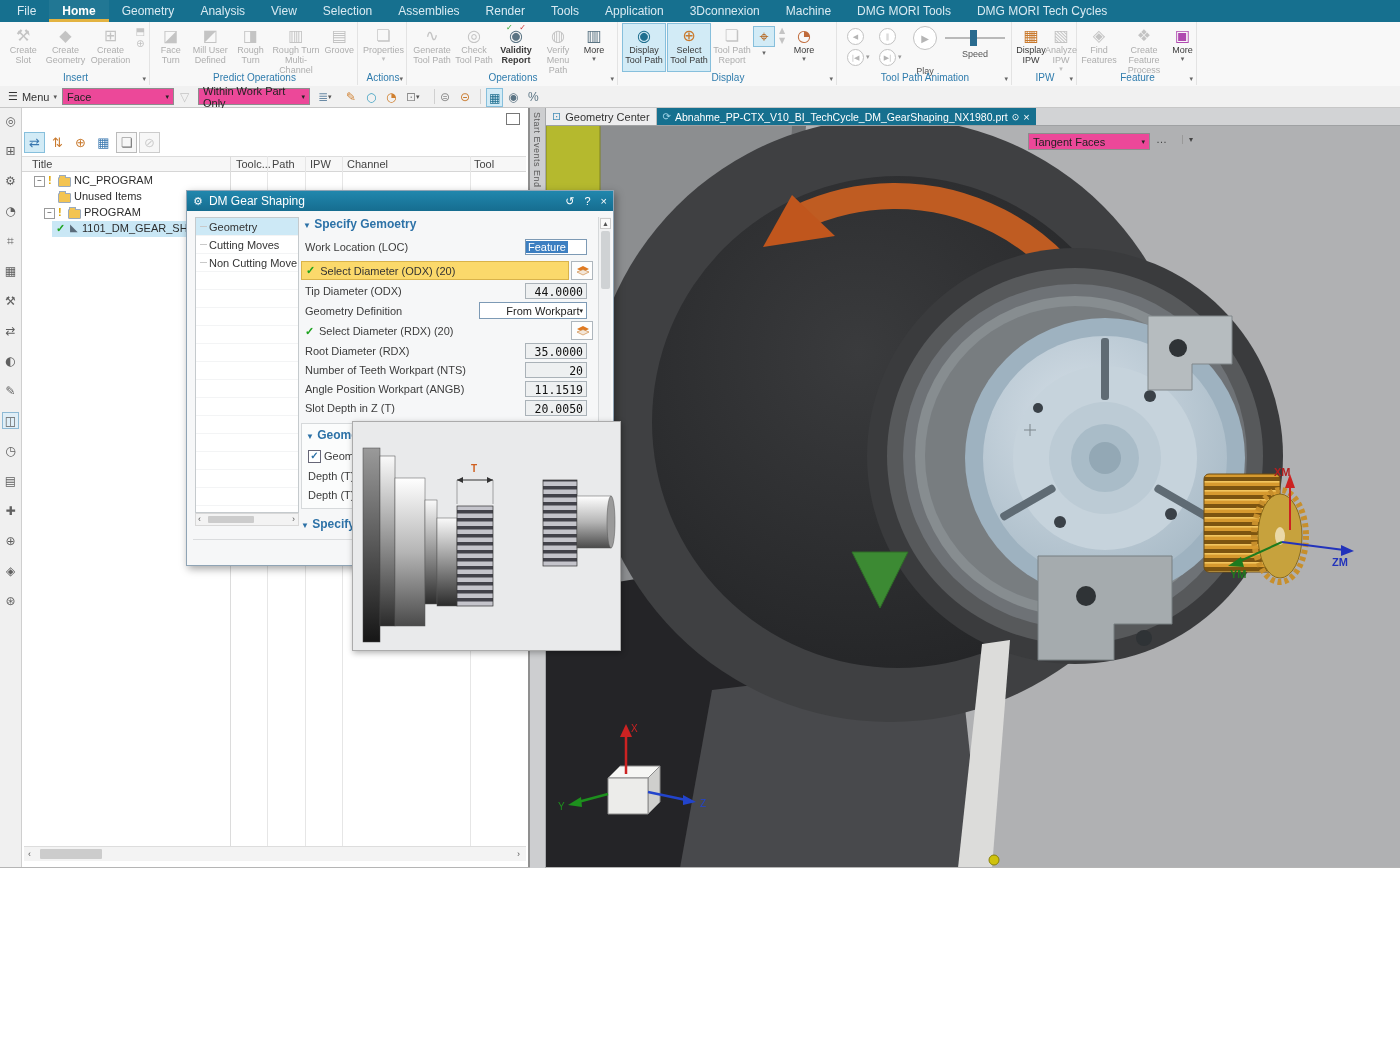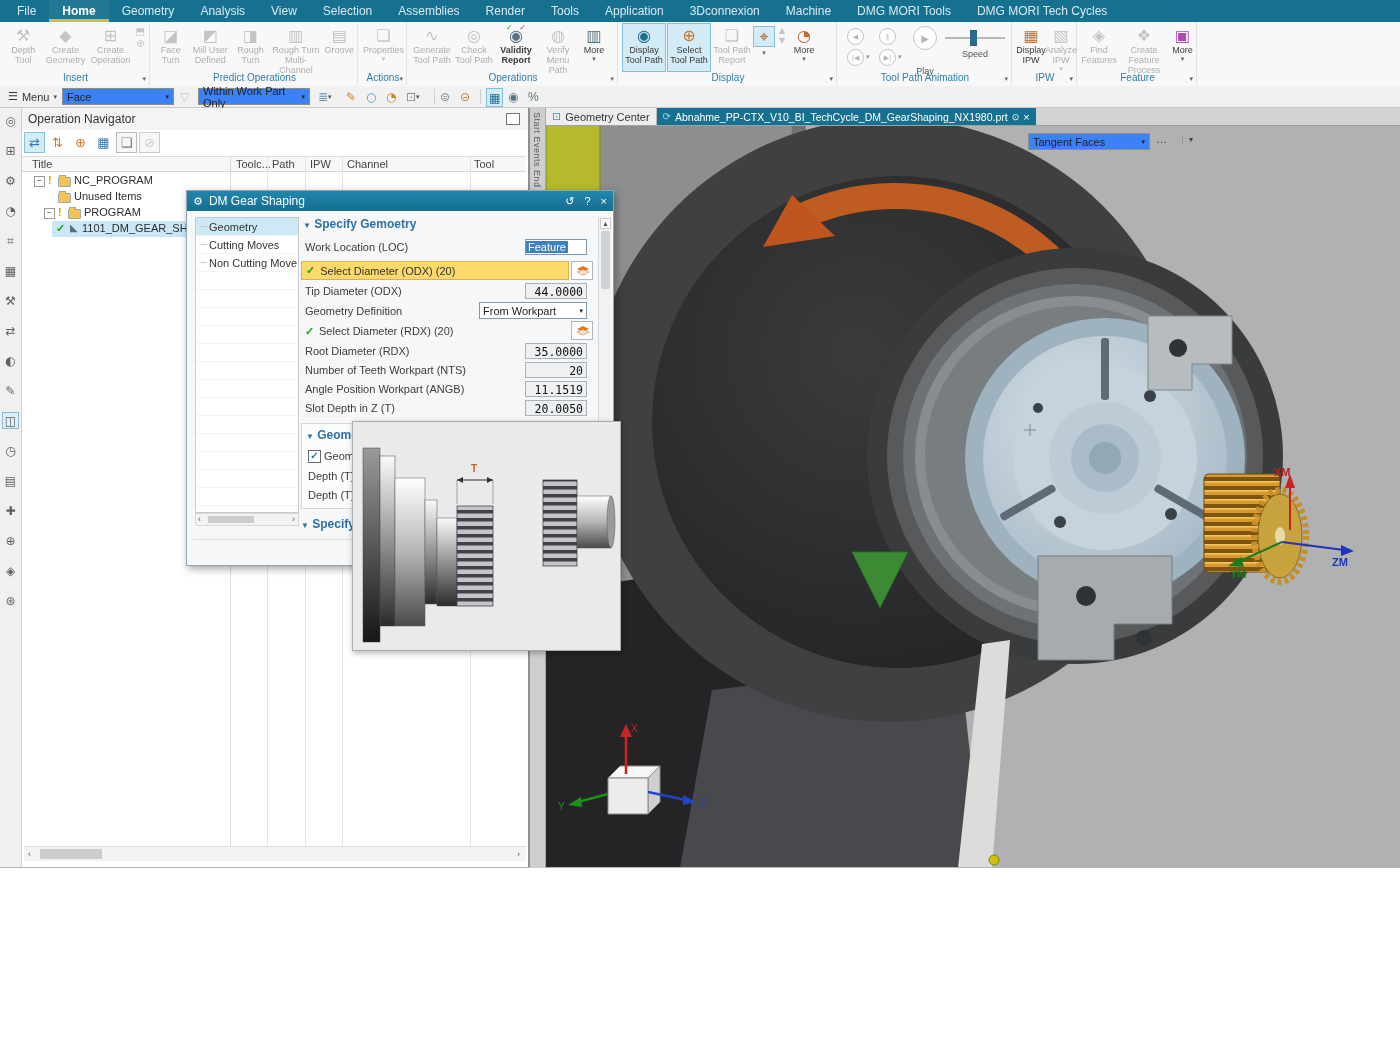--- a/index.html
+++ b/index.html
@@ -21,21 +21,21 @@
   .dis .rb-ic{color:#c4c4c4}.dis .rb-lb{color:#aeaeae}
   .en .rb-ic{color:#5b7484}.en .rb-lb{color:#3a3a3a}
   .hl{background:#d2ebf6;border:1px solid #86bfdc}
   .mini-arr{font-size:7px;color:#666;line-height:7px}
   .dis .mini-arr{color:#c0c0c0}
   .ic2{position:relative}
   .ovl{position:absolute;font-size:8px;font-weight:bold;line-height:8px}
   .tp{width:17px;height:17px;border:1.5px solid #c2c2c2;border-radius:50%;color:#b5b5b5;font-size:7px;display:flex;align-items:center;justify-content:center;background:#fff;box-sizing:border-box;font-family:"DejaVu Sans",sans-serif}
   
   .quickbar{left:0;top:86px;width:1400px;height:22px;background:#f1f1f1;border-bottom:1px solid #c7c7c7;box-sizing:border-box}
-  .cmb{position:absolute;top:2px;height:17px;background:#3b82f6;border:1px solid #8d8d8d;font-size:11px;color:#222;display:flex;align-items:center;padding:0 4px;justify-content:space-between;box-sizing:border-box}
+  .cmb{position:absolute;top:2px;height:17px;background:#ec4899;border:1px solid #8d8d8d;font-size:11px;color:#222;display:flex;align-items:center;padding:0 4px;justify-content:space-between;box-sizing:border-box}
   .qi{position:absolute;top:2px;height:17px;display:flex;align-items:center;font-size:12px;font-family:"DejaVu Sans",sans-serif;color:#777}
   .qsep{position:absolute;top:3px;width:1px;height:15px;background:#d0d0d0}
   
   .resbar{left:0;top:108px;width:22px;height:760px;background:#f0f0f0;border-right:1px solid #cfcfcf;box-sizing:border-box}
   .ri{position:absolute;left:2px;width:17px;height:17px;display:flex;align-items:center;justify-content:center;font-size:12px;color:#606060;font-family:"DejaVu Sans",sans-serif}
   .ri.pressed{background:#dfeef7;border:1px solid #8db9d4;box-sizing:border-box}
   
   .navpanel{left:22px;top:108px;width:508px;height:760px;background:#fff;border-right:2px solid #8f8f8f;box-sizing:border-box}
   .np-h{position:absolute;left:0;top:0;width:100%;height:22px;background:#f4f4f4;font-size:12px;color:#333;display:flex;align-items:center;padding-left:6px;box-sizing:border-box}
   .np-tools{position:absolute;left:2px;top:24px;height:22px;display:flex;gap:2px}
@@ -67,21 +67,21 @@
   .dlg-tb{position:absolute;left:0;top:0;width:100%;height:20px;background:linear-gradient(#2187ad,#166d90);color:#fff;display:flex;align-items:center;padding:0 6px;box-sizing:border-box;font-size:12px;gap:6px}
   .dlg-tbtn{margin-left:auto;display:flex;gap:10px;font-size:11px}
   .dlist{position:absolute;left:8px;top:26px;width:104px;height:296px;background:#fff;border:1px solid #c5cacd;box-sizing:border-box;overflow:hidden}
   .dli{height:17px;display:flex;align-items:center;font-size:11px;color:#333;padding-left:4px;white-space:nowrap;border-bottom:1px solid #f3f4f5}
   .dli.sel{background:#cde9f6}
   .tln{display:inline-block;width:7px;height:1px;background:#c9c9c9;margin-right:2px}
   .dsec{font-size:12px;font-weight:bold;color:#2d72a7;white-space:nowrap}
   .dlb{font-size:11px;color:#3c3c3c;white-space:nowrap}
   .dfield{position:absolute;height:16px;background:#eef0f1;border:1px solid #aab2b8;box-sizing:border-box;font-family:"DejaVu Sans Mono",monospace;font-size:11.5px;color:#111;text-align:right;padding:1px 3px 0 0}
   .dinput{position:absolute;height:16px;background:#fff;border:1px solid #7d9ab5;box-sizing:border-box;font-size:11px;padding-top:1px}
-  .dsel{position:absolute;height:17px;background:#fff;border:1px solid #7d9ab5;box-sizing:border-box;font-size:11px;color:#222;display:flex;align-items:center;justify-content:space-between;padding:1px 3px}
+  .dsel{position:absolute;height:17px;background:#fff;border:1px solid #7d9ab5;box-sizing:border-box;font-size:11px;color:#222;display:flex;align-items:center;justify-content:flex-end;padding:1px 3px}
   .ylrow{position:absolute;background:#fbd96b;border:1px solid #d9b34a;box-sizing:border-box;display:flex;align-items:center;gap:5px;padding-left:4px;font-size:11px;color:#333}
   .lbtn{position:absolute;width:22px;height:19px;background:#fdfdfd;border:1px solid #aeb6bd;box-sizing:border-box;display:flex;align-items:center;justify-content:center}
   .gbox{position:absolute;border:1px solid #d6d9db;background:#fbfcfc;box-sizing:border-box}
   .cbx{display:inline-block;width:11px;height:11px;border:1px solid #667;background:#fff;font-size:10px;line-height:10px;text-align:center;color:#2d72a7;font-weight:bold}
   .dvs{position:absolute;background:#f1f2f3;border-left:1px solid #d5d8da;box-sizing:border-box}
   
   .inset{left:352px;top:421px;width:269px;height:230px;background:#e9eaeb;border:1px solid #ababab;z-index:20;box-shadow:1px 2px 6px rgba(0,0,0,.3);box-sizing:border-box}
   .appedge{left:0;top:867px;width:1400px;height:1px;background:#b5b5b5}
 </style>
 </head>
@@ -105,21 +105,21 @@
     <div class="mi">DMG MORI Tools</div>
     <div class="mi">DMG MORI Tech Cycles</div>
   </div>
 
   <div class="ribbon ab">
 
     <div class="rb-g" style="left:2px;width:148px">
       <div class="rb-row">
         <div class="rb-btn dis" style="width:40px">
             <span class="rb-ic">⚒</span>
-            <span class="rb-lb">Depth Tool</span>
+            <span class="rb-lb">Create Slot</span>
           </div>
         <div class="rb-btn dis" style="width:46px">
             <span class="rb-ic">◆</span>
             <span class="rb-lb">Create Geometry</span>
           </div>
         <div class="rb-btn dis" style="width:46px">
             <span class="rb-ic">⊞</span>
             <span class="rb-lb">Create Operation</span>
           </div>
         <div class="rb-btn dis" style="width:14px">
@@ -318,23 +318,20 @@
     <div class="ri pressed" style="top:304px">◫</div>
     <div class="ri" style="top:334px">◷</div>
     <div class="ri" style="top:364px">▤</div>
     <div class="ri" style="top:394px">✚</div>
     <div class="ri" style="top:424px">⊕</div>
     <div class="ri" style="top:454px">◈</div>
     <div class="ri" style="top:484px">⊛</div>
   </div>
 
   <div class="navpanel ab">
-    <div class="np-h">
-        <span>Operation Navigator</span>
-      </div>
     <div class="ab" style="right:8px;top:5px;width:12px;height:10px;border:1px solid #777;background:#fff"></div>
     <div class="np-tools">
       <div class="nt" style="background:#d2ebf6;border:1px solid #86bfdc;color:#3a78b0">⇄</div>
       <div class="nt" style="color:#c97a2e">⇅</div>
       <div class="nt" style="color:#c97a2e">⊕</div>
       <div class="nt" style="color:#3a78b0">▦</div>
       <div class="nt" style="border:1px solid #bbb;background:#f7f7f7;color:#777">❏</div>
       <div class="nt" style="border:1px solid #ccc;background:#f7f7f7;color:#ccc">⊘</div>
     </div>
     <div class="np-colh">

